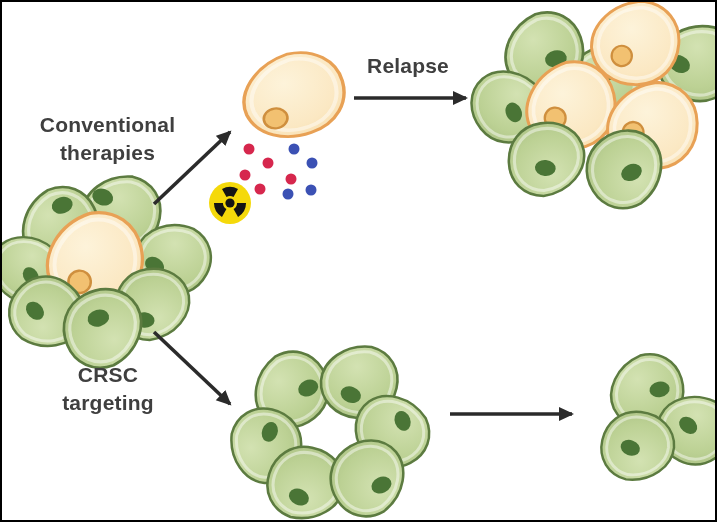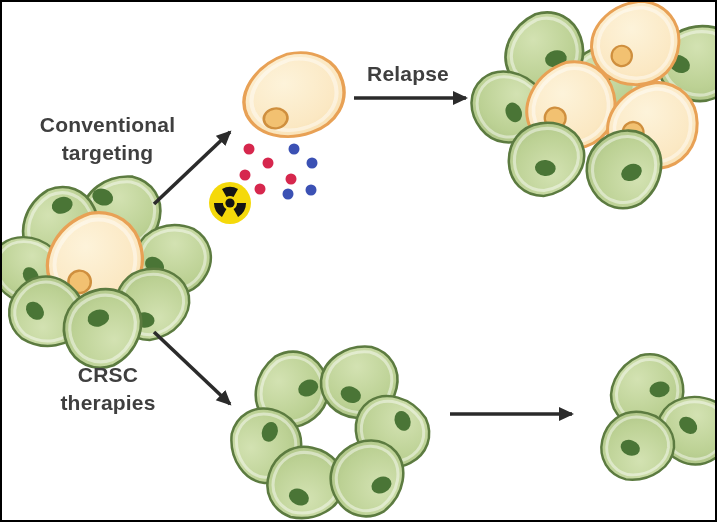--- a/index.html
+++ b/index.html
@@ -227,17 +227,17 @@
       </g>
       <g transform="translate(635 445) rotate(200) scale(0.76)">
         <use href="#blob" class="g-body"></use>
         <use href="#blob" class="rim" transform="scale(0.85)"></use>
         <ellipse class="g-nuc" cx="8" cy="-4" rx="13" ry="10"></ellipse>
       </g>
     </g>
   </svg>
 
   <div class="label" style="left:18px; top:109px; width:175px;">Conventional
+therapies</div>
+  <div class="label" style="left:350px; top:50px; width:112px;">Relapse</div>
+  <div class="label" style="left:31px; top:359px; width:150px;">CRSC
 targeting</div>
-  <div class="label" style="left:350px; top:50px; width:112px;margin-top:8px;">Relapse</div>
-  <div class="label" style="left:31px; top:359px; width:150px;">CRSC
-therapies</div>
 </div>
 
 </body></html>

